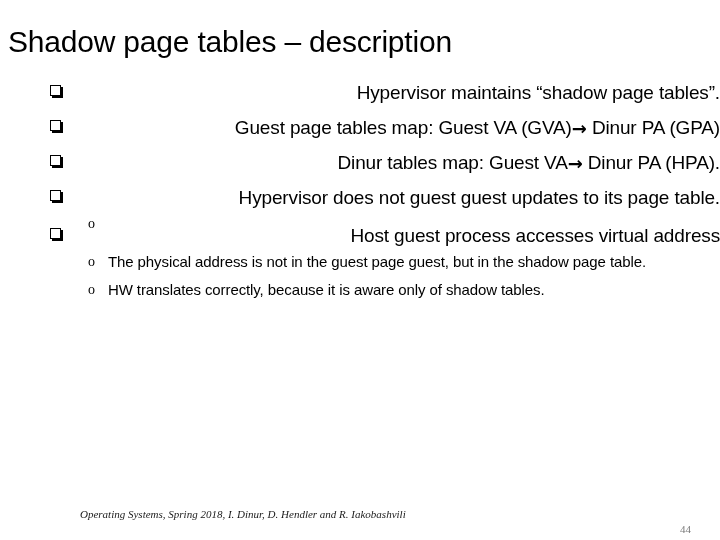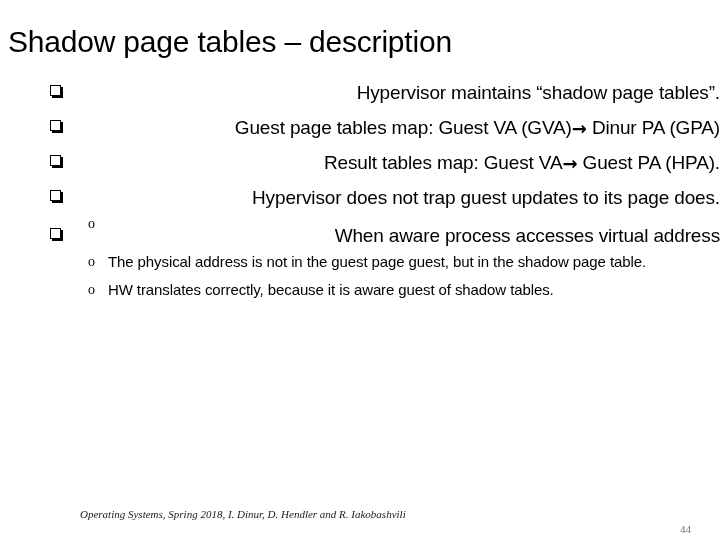--- a/index.html
+++ b/index.html
@@ -159,51 +159,51 @@
           <span class="sq-face"></span>
       </span>
       <span>Guest page tables map: Guest VA (GVA)</span><span class="arrow-glyph">→</span><span> Dinur PA (GPA)</span>
     </div>
 
     <div class="lvl1">
       <span class="bullet-sq">
         <span class="sq-shadow"></span>
           <span class="sq-face"></span>
       </span>
-      <span>Result tables map: Guest VA</span><span class="arrow-glyph">→</span><span> Guest PA (HPA).</span>
+      <span>Dinur tables map: Guest VA</span><span class="arrow-glyph">→</span><span> Dinur PA (HPA).</span>
     </div>
 
     <div class="lvl1 tight">
       <span class="bullet-sq">
         <span class="sq-shadow"></span>
           <span class="sq-face"></span>
       </span>
-      <span>Hypervisor does not trap guest updates to its page does.</span>
+      <span>Hypervisor does not guest guest updates to its page table.</span>
     </div>
 
     <div class="lvl2 gap-after">
       <span class="bullet-o">o</span>
     </div>
 
     <div class="lvl1 tight">
       <span class="bullet-sq">
         <span class="sq-shadow"></span>
           <span class="sq-face"></span>
       </span>
-      <span>When aware process accesses virtual address</span>
+      <span>Host guest process accesses virtual address</span>
     </div>
 
     <div class="lvl2" style="padding-right:70px;">
       <span class="bullet-o">o</span>
       <span>The physical address is not in the guest page guest, but in the shadow page table.</span>
     </div>
 
     <div class="lvl2">
       <span class="bullet-o">o</span>
-      <span>HW translates correctly, because it is aware guest of shadow tables.</span>
+      <span>HW translates correctly, because it is aware only of shadow tables.</span>
     </div>
 
   </div>
 
   <div id="footer-note">Operating Systems, Spring 2018, I. Dinur, D. Hendler and R. Iakobashvili</div>
 
   <div id="page-number">44</div>
 
 </div>
 

